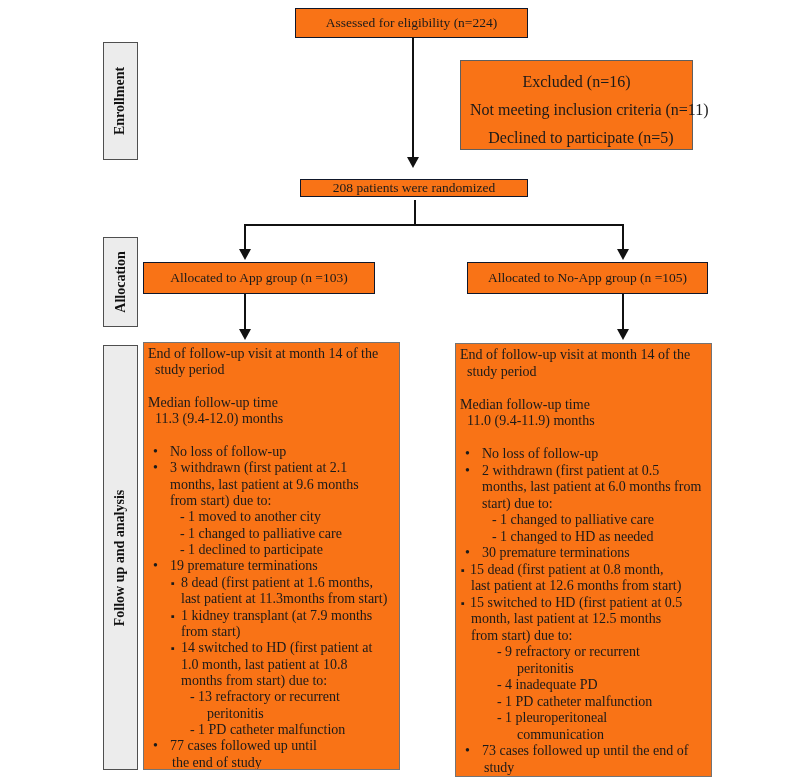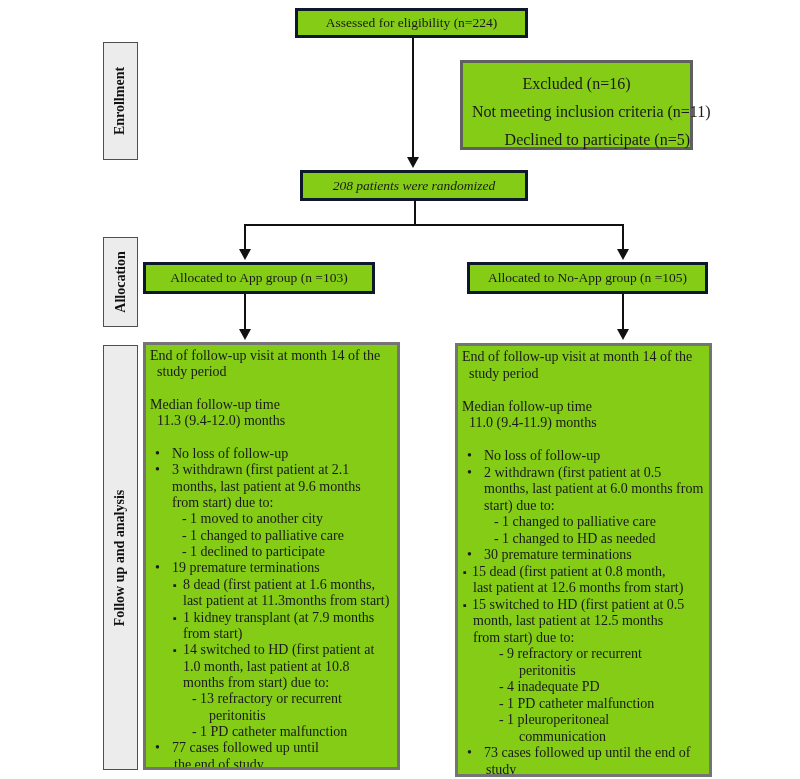--- a/index.html
+++ b/index.html
@@ -1,30 +1,30 @@
 <!DOCTYPE html>
 <html><head>
 <meta charset="utf-8">
 <style>
   html,body{margin:0;padding:0;background:#fff;}
   .canvas{
     position:relative;width:800px;height:779px;background:#ffffff;
     font-family:"Liberation Serif","DejaVu Serif",serif;color:#1a1a1a;overflow:hidden;
   }
   
-  .fbox{position:absolute;box-sizing:border-box;border:3px solid #0f172a;background:#84cc16;}
+  .fbox{position:absolute;box-sizing:border-box;border:1px solid #0f172a;background:#f97316;}
   .cbox{display:flex;align-items:center;justify-content:center;text-align:center;font-size:13.5px;}
   
   .side-box{position:absolute;left:103px;width:35px;box-sizing:border-box;
     border:1px solid #4f4f4f;background:#ececec;display:flex;align-items:center;justify-content:center;}
   .rot{transform:rotate(-90deg);white-space:nowrap;font-weight:bold;font-size:14px;color:#111;}
   
   .excluded{padding-top:7px;font-size:16px;border-color:#5f5f5f;}
   .exc-title{text-align:center;line-height:28px;}
-  .exc-item{text-align:right;padding-left:9px;line-height:28px;white-space:nowrap;}
+  .exc-item{text-align:center;padding-left:9px;line-height:28px;white-space:nowrap;}
   
   .fu{font-size:14px;border-color:#747474;padding:3px 2px 0 4px;overflow:hidden;}
   .ln{position:relative;min-height:16.35px;line-height:16.35px;white-space:nowrap;}
   .fu-right .ln{min-height:16.5px;line-height:16.5px;}
   .k-p{padding-left:0;}
   .k-p2{padding-left:7px;}
   .k-blank{padding-left:0;}
   .k-dot{padding-left:22px;}
   .k-dot::before{content:"\2022";position:absolute;left:5px;}
   .k-dotc{padding-left:22px;}
@@ -67,21 +67,21 @@
   <div class="fbox cbox" style="left:295px;top:8px;width:233px;height:30px;">
     <span>Assessed for eligibility (n=224)</span>
   </div>
 
   <div class="fbox excluded" style="left:460px;top:60px;width:233px;height:90px;">
     <div class="exc-title">Excluded (n=16)</div>
     <div class="exc-item">Not meeting inclusion criteria (n=11)</div>
     <div class="exc-item">Declined to participate (n=5)</div>
   </div>
 
-  <div class="fbox cbox" style="left:300px;top:170px;width:228px;height:31px;font-style:italic;">
+  <div class="fbox cbox" style="left:300px;top:179px;width:228px;height:18px;">
     <span>208 patients were randomized</span>
   </div>
 
   <div class="fbox cbox" style="left:143px;top:262px;width:232px;height:32px;align-items:center;">
     <span>Allocated to App group (n =103)</span>
   </div>
   <div class="fbox cbox" style="left:467px;top:262px;width:241px;height:32px;">
     <span>Allocated to No-App group (n =105)</span>
   </div>
 

